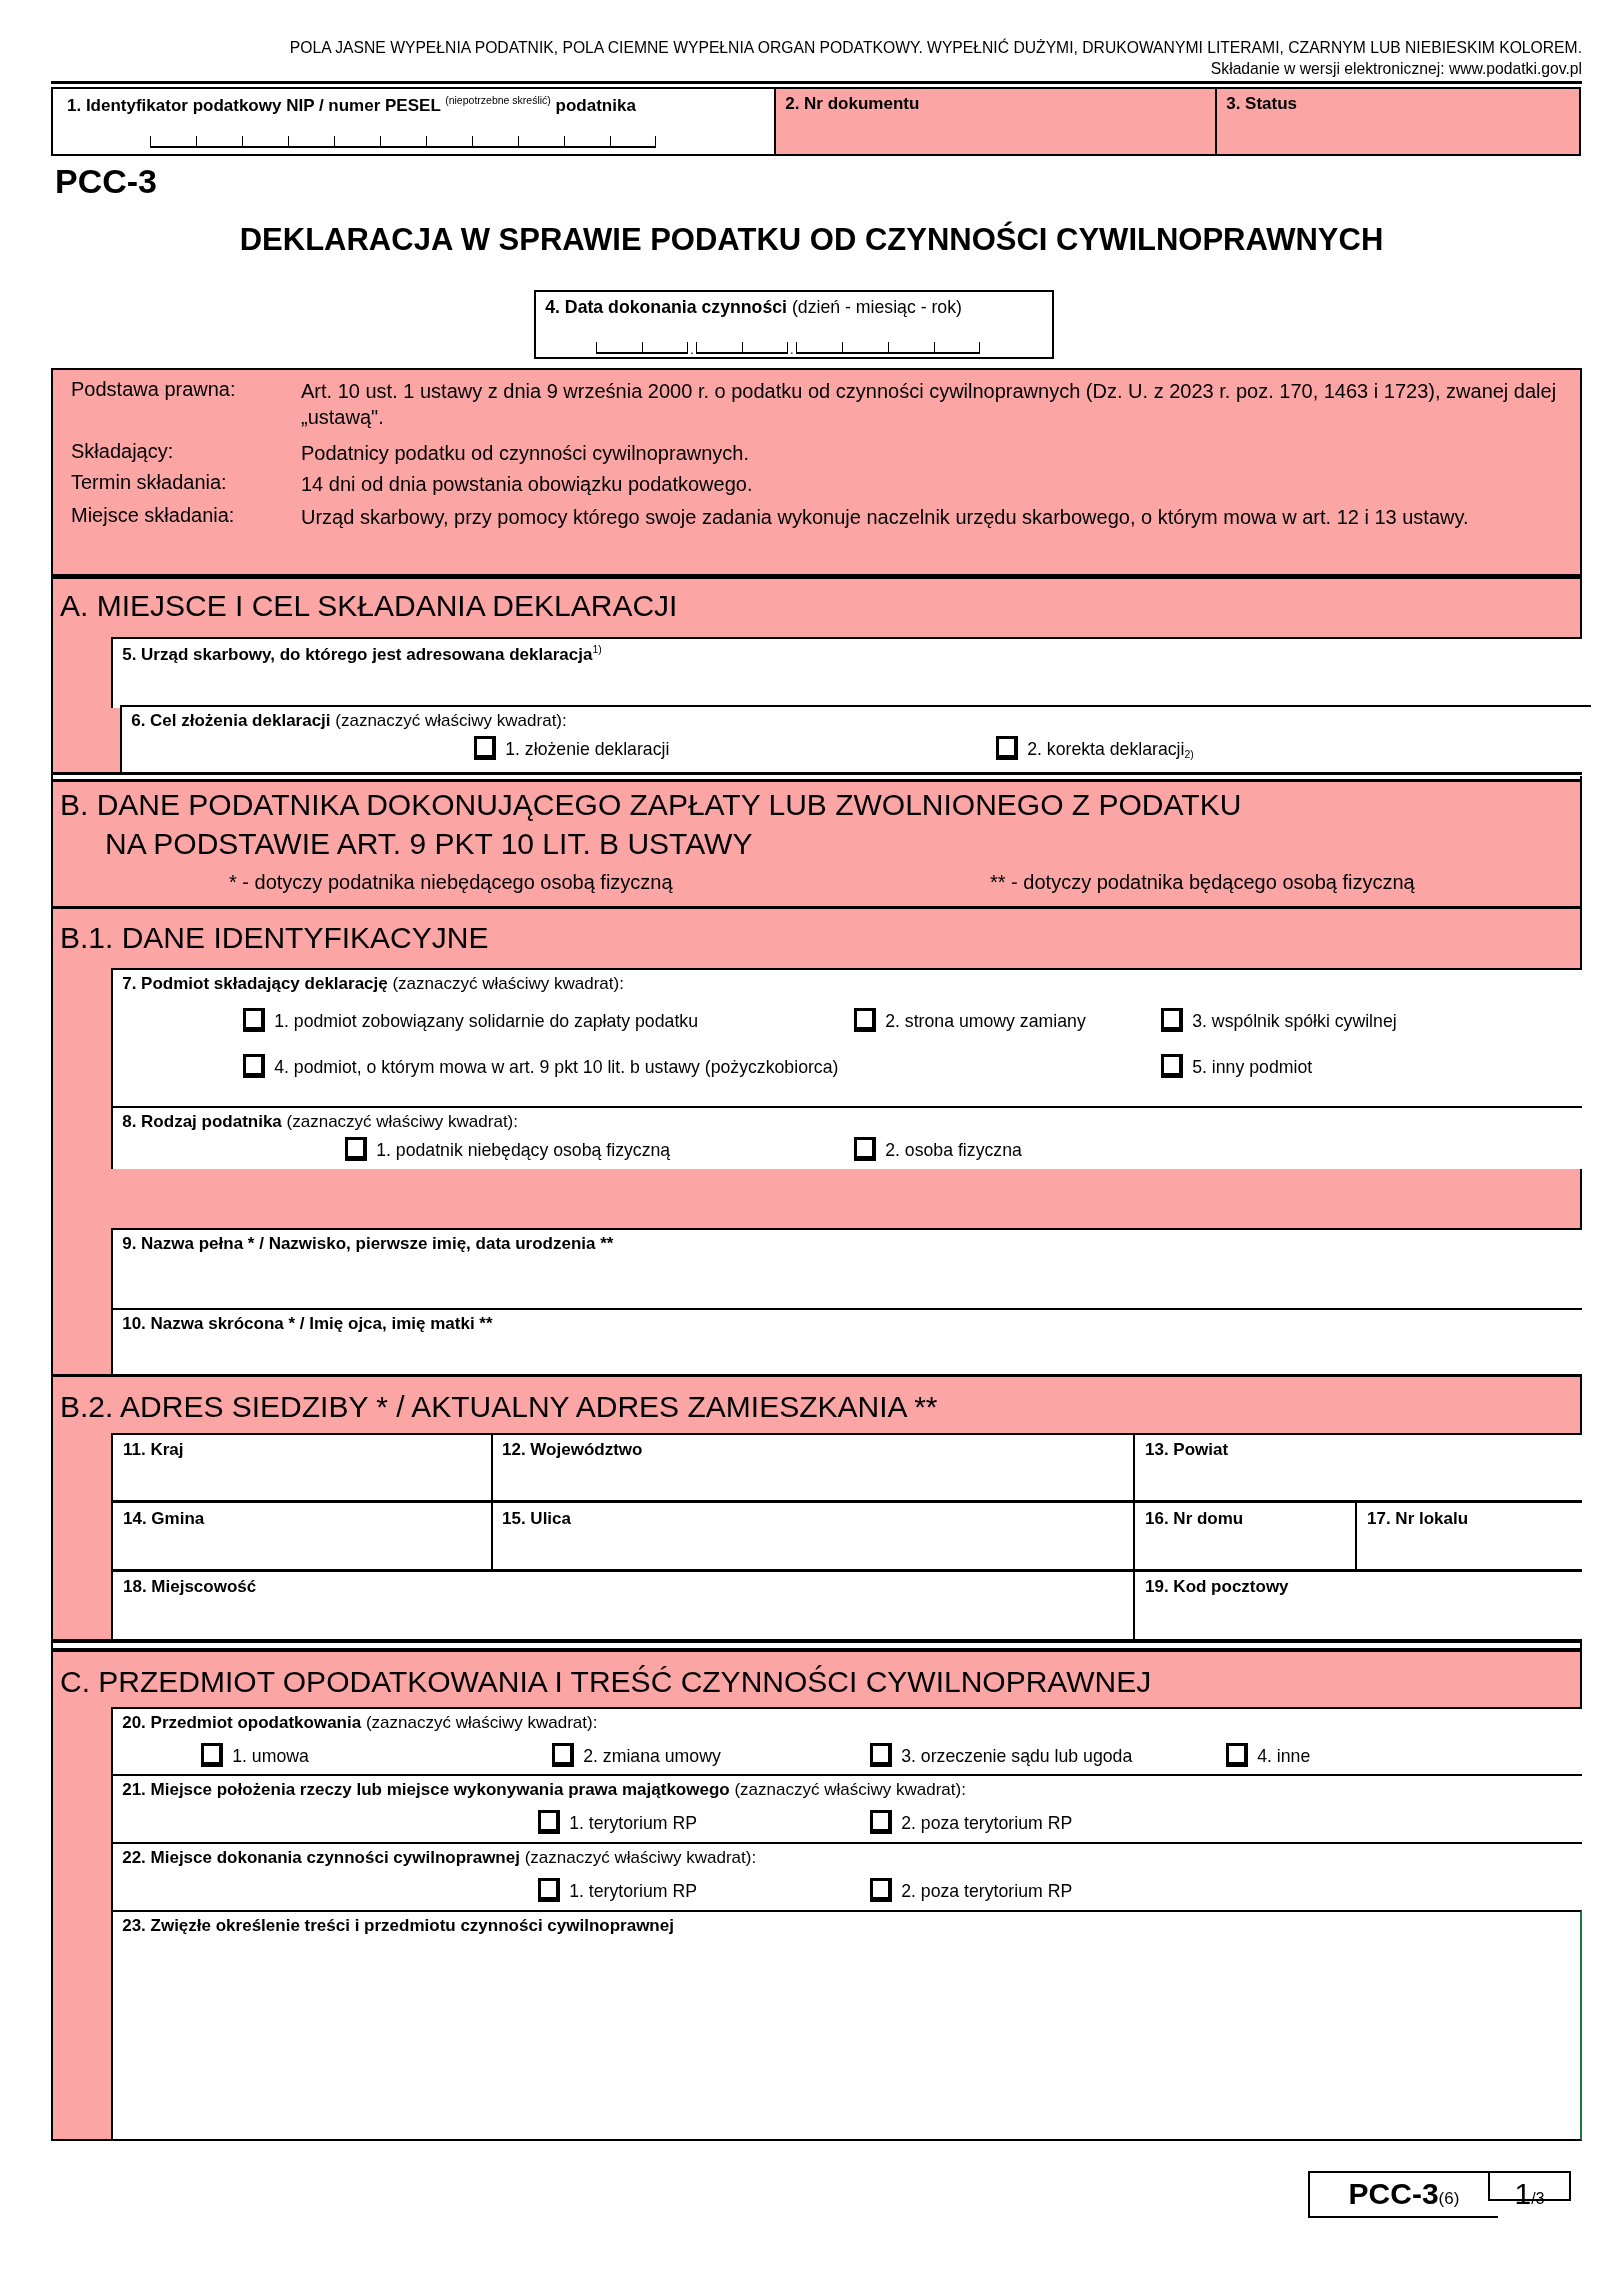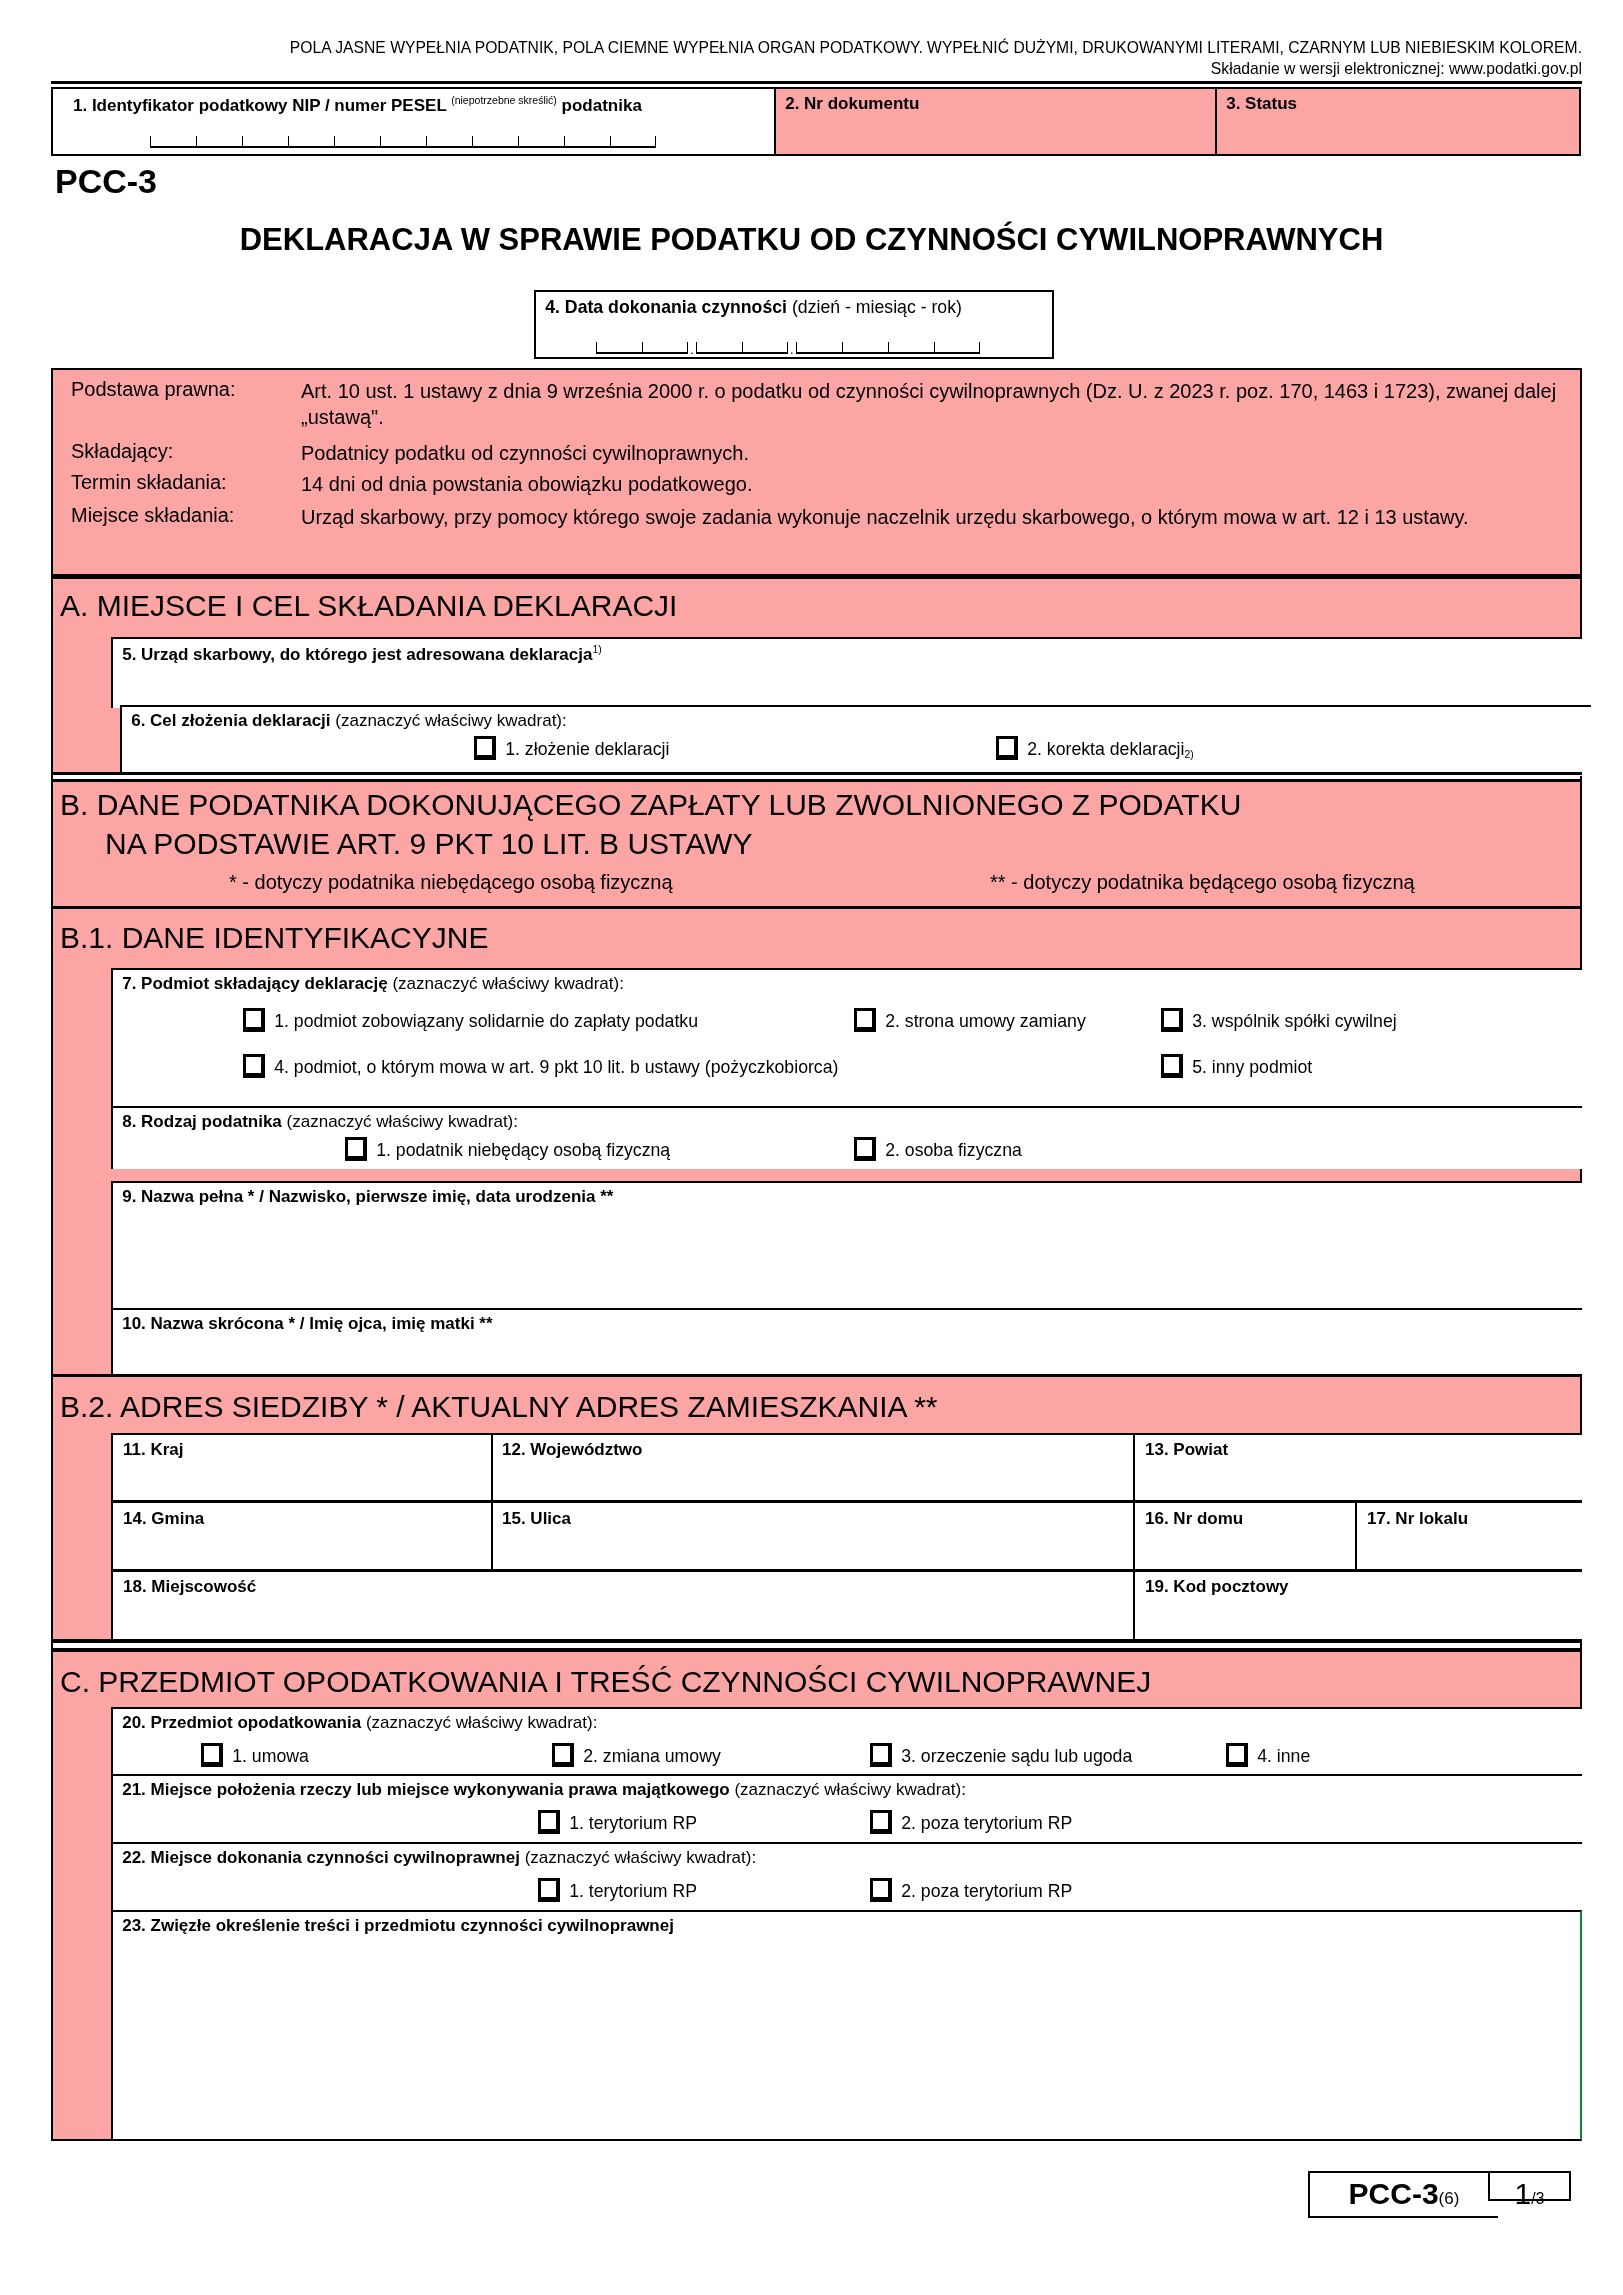--- a/index.html
+++ b/index.html
@@ -27,21 +27,21 @@
   .vline { position:absolute; width:2px; background:#000; }
 </style>
 </head>
 <body>
 
 <div class="abs hdr-note" style="top:39px;">POLA JASNE WYPEŁNIA PODATNIK, POLA CIEMNE WYPEŁNIA ORGAN PODATKOWY. WYPEŁNIĆ DUŻYMI, DRUKOWANYMI LITERAMI, CZARNYM LUB NIEBIESKIM KOLOREM.</div>
 <div class="abs hdr-note" style="top:60px;">Składanie w wersji elektronicznej: www.podatki.gov.pl</div>
 <div class="abs bar" style="left:51px; top:81px; width:1531px; height:3.3px;"></div>
 
 <div class="abs cell white" style="left:51px; top:87px; width:725px; height:69px; border-right:none;">
-  <div class="abs lbl" style="left:20px; top:5.2px;">
+  <div class="abs lbl" style="left:14px; top:5.2px;">
     <span>1. Identyfikator podatkowy NIP / numer PESEL</span>
     <sup>(niepotrzebne skreślić)</sup>
     <span>podatnika</span>
   </div>
   <div class="comb" id="nip-comb" style="left:97px; top:43px;">
       <div class="c" style="width: 46px;"></div>
       <div class="c" style="width: 46px;"></div>
       <div class="c" style="width: 46px;"></div>
       <div class="c" style="width: 46px;"></div>
       <div class="c" style="width: 46px;"></div>
@@ -164,21 +164,21 @@
   </div>
   <div class="opt" style="left:232px; top:29px;">
       <span class="cb"></span>
       <span>1. podatnik niebędący osobą fizyczną</span>
     </div>
   <div class="opt" style="left:741px; top:29px;">
       <span class="cb"></span>
       <span>2. osoba fizyczna</span>
     </div>
 </div>
-<div class="abs cell white" style="left:111px; top:1181px; width:1471px; height:143px; border-right:none; border-bottom:none;">
+<div class="abs cell white" style="left:111px; top:1228px; width:1471px; height:143px; border-right:none; border-bottom:none;">
   <div class="abs lbl" style="left:9.2px; top:3.9px;">9. Nazwa pełna * / Nazwisko, pierwsze imię, data urodzenia **</div>
 </div>
 <div class="abs cell white" style="left:111px; top:1308px; width:1471px; height:67px; border-right:none; border-bottom:none;">
   <div class="abs lbl" style="left:9.2px; top:3.9px;">10. Nazwa skrócona * / Imię ojca, imię matki **</div>
 </div>
 <div class="abs bar" style="left:51px; top:1374px; width:1531px; height:3.3px;"></div>
 <div class="abs sub-title" style="left:60px; top:1390px;">B.2. ADRES SIEDZIBY * / AKTUALNY ADRES ZAMIESZKANIA **</div>
 
 <div class="abs cell white" style="left:111px; top:1433px; width:1471px; height:208px; border-right:none; border-bottom:none;"></div>
 <div class="abs bar" style="left:111px; top:1500px; width:1471px; height:2.6px;"></div>

